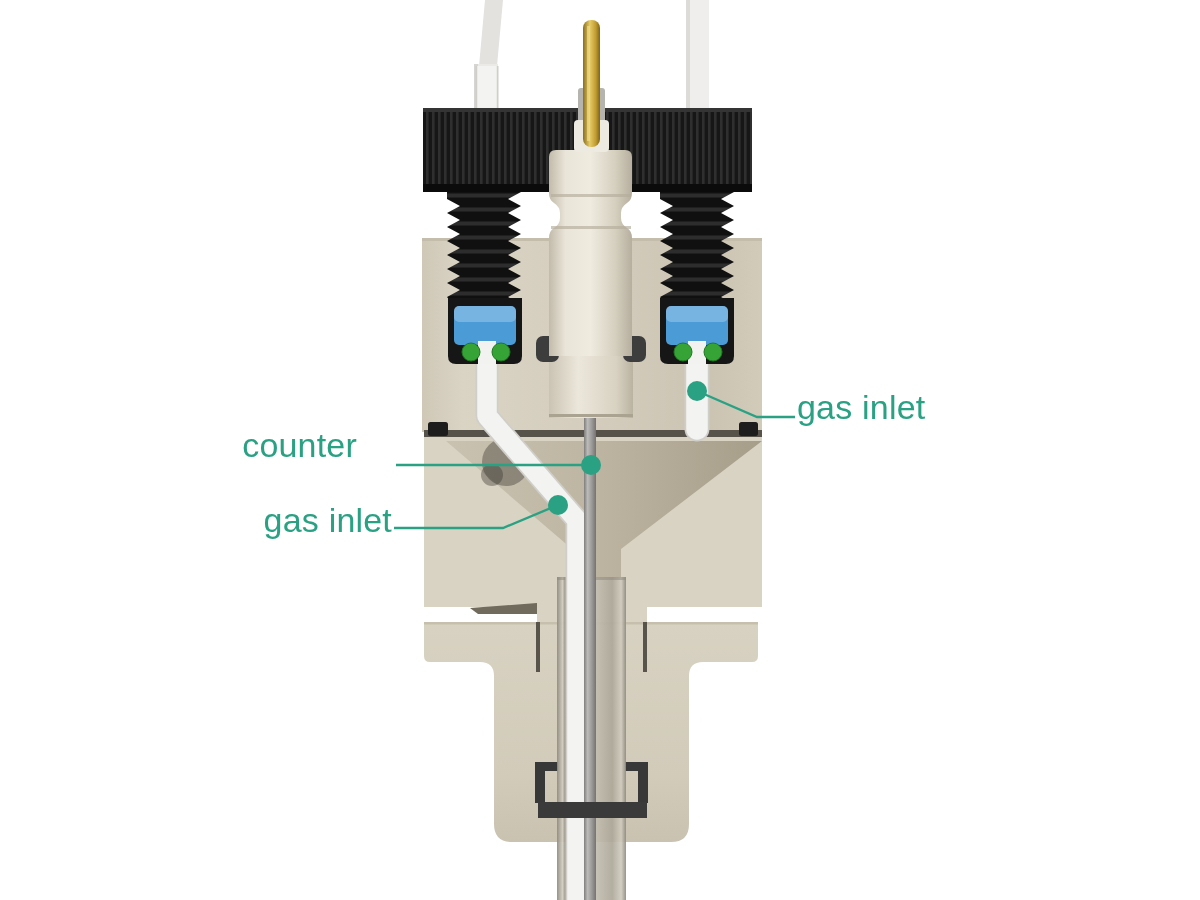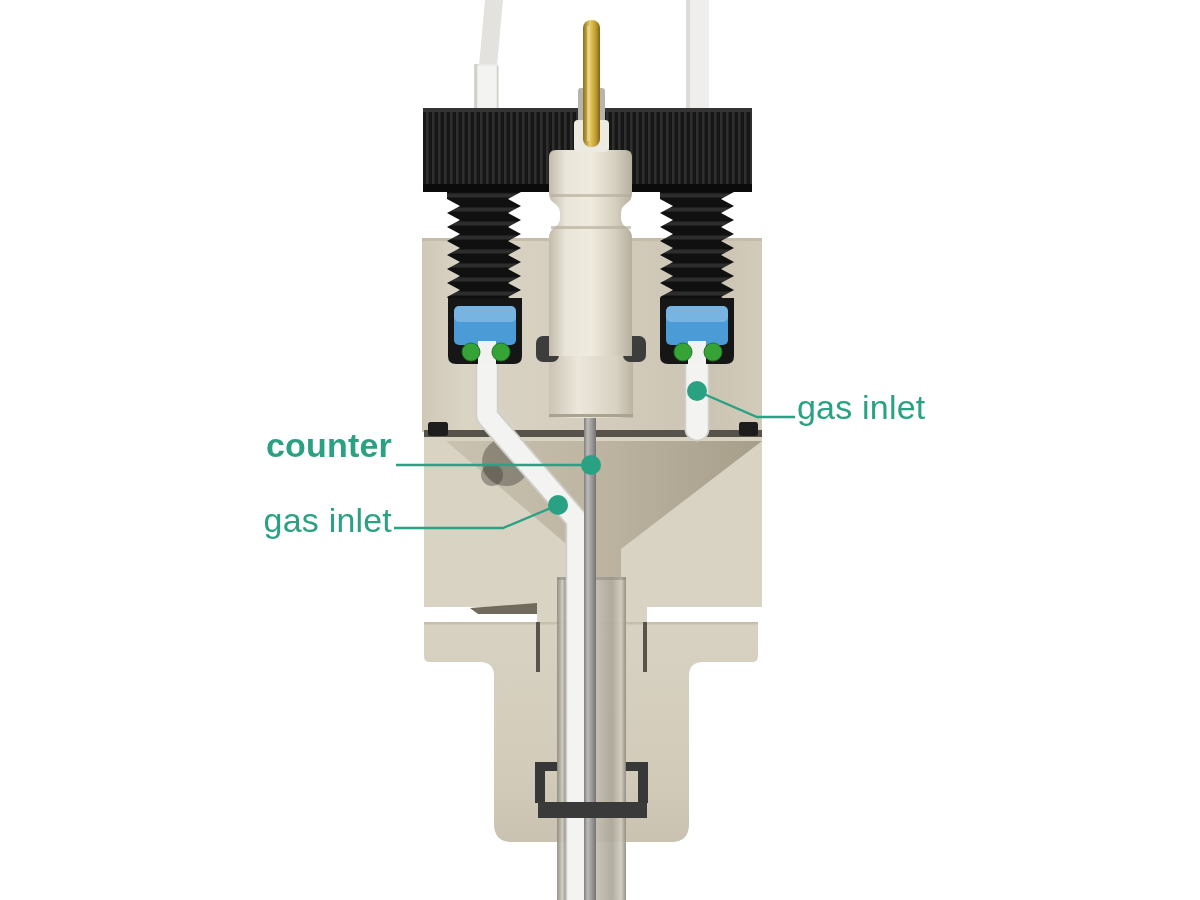--- a/index.html
+++ b/index.html
@@ -21,21 +21,21 @@
 
   .label{
     position:absolute;
     color:var(--c-accent,#2aa183);
     font-size:34px;
     line-height:33px;
     letter-spacing:0.2px;
     white-space:nowrap;
     user-select:none;
   }
-  .label-counter{right:808px;top:429px;text-align:right;font-weight:bold;}
+  .label-counter{right:843px;top:429px;text-align:right;}
   .label-inlet{right:808px;top:504px;text-align:right;}
   .label-outlet{left:797px;top:391px;text-align:left;}
 </style>
 </head>
 <body>
 
 <div class="stage">
 
 <svg width="1200" height="900" viewBox="0 0 1200 900">
   <defs>

